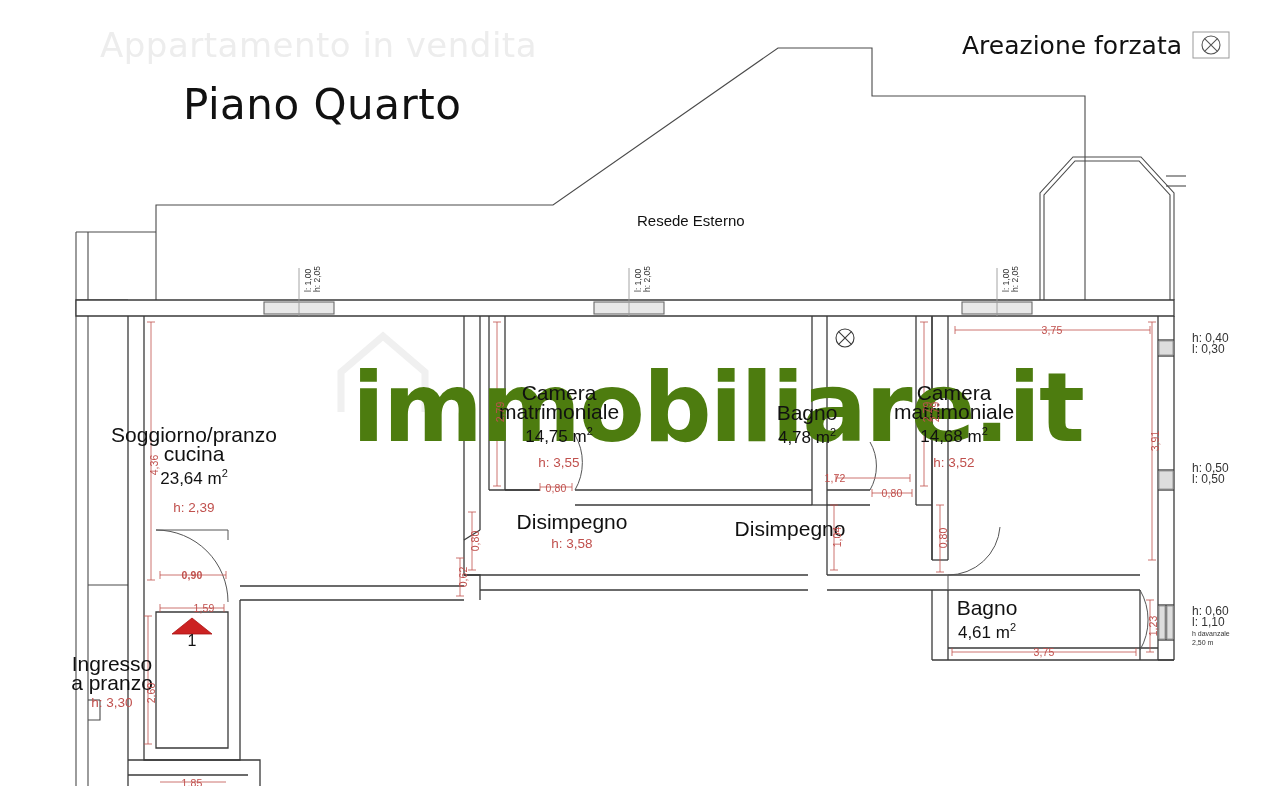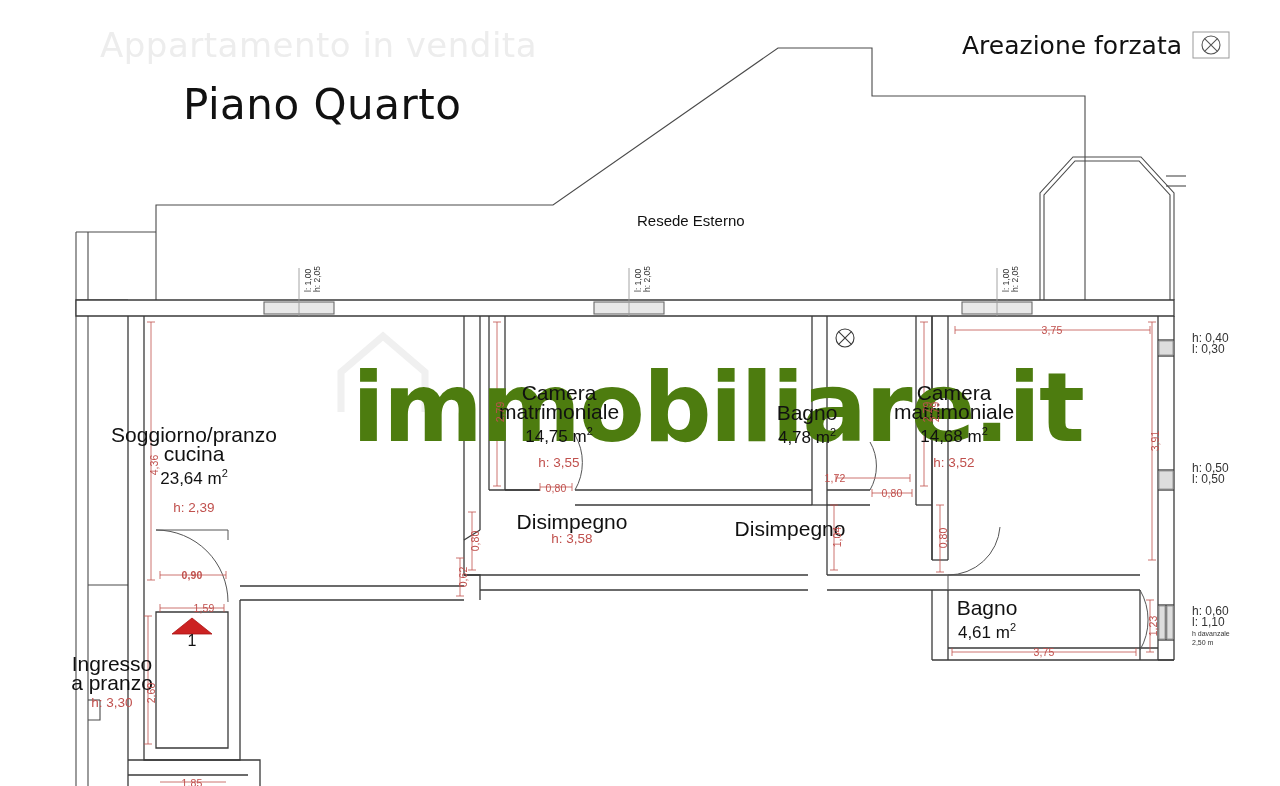--- a/index.html
+++ b/index.html
@@ -288,21 +288,21 @@
   <div class="room-h ctr" style="width:200px;margin-left:-100px;margin-top:8px;">h: 3,52</div>
 </div>
 
 <div style="position:absolute;left:1057px;top:598px;width:0;">
   <div class="room-name ctr" style="width:140px;margin-left:-70px;">Bagno</div>
   <div class="room-area ctr" style="width:140px;margin-left:-70px;"><span>4,61 m</span><sup>2</sup></div>
 </div>
 
 <div style="position:absolute;left:662px;top:512px;width:0;">
   <div class="room-name ctr" style="width:180px;margin-left:-90px;">Disimpegno</div>
-  <div class="room-h ctr" style="width:180px;margin-left:-90px;">h: 3,58</div>
+  <div class="room-h ctr" style="width:180px;margin-left:-90px;margin-top:5px;">h: 3,58</div>
 </div>
 
 <div style="position:absolute;left:880px;top:519px;width:0;">
   <div class="room-name ctr" style="width:180px;margin-left:-90px;">Disimpegno</div>
 </div>
 
 <div style="position:absolute;left:192px;top:654px;width:0;">
   <div class="room-name ctr" style="width:160px;margin-left:-80px;">Ingresso</div>
   <div class="room-name ctr" style="width:160px;margin-left:-80px;">a pranzo</div>
   <div class="room-h ctr" style="width:160px;margin-left:-80px;margin-top:3px;">h: 3,30</div>

